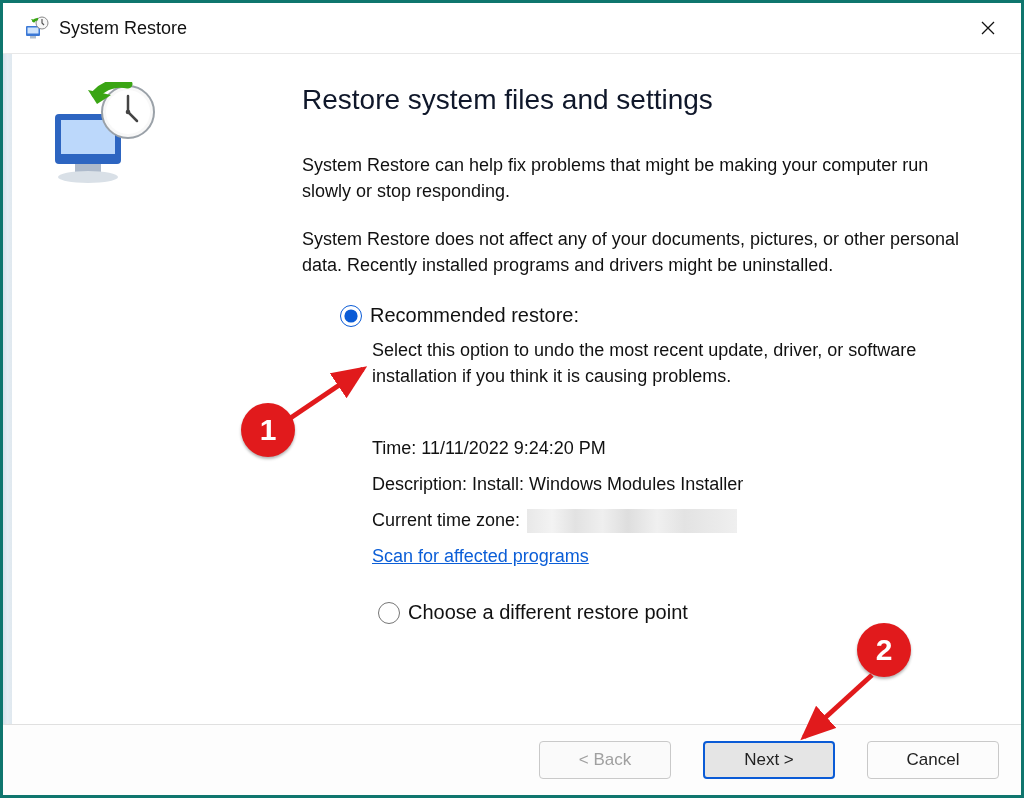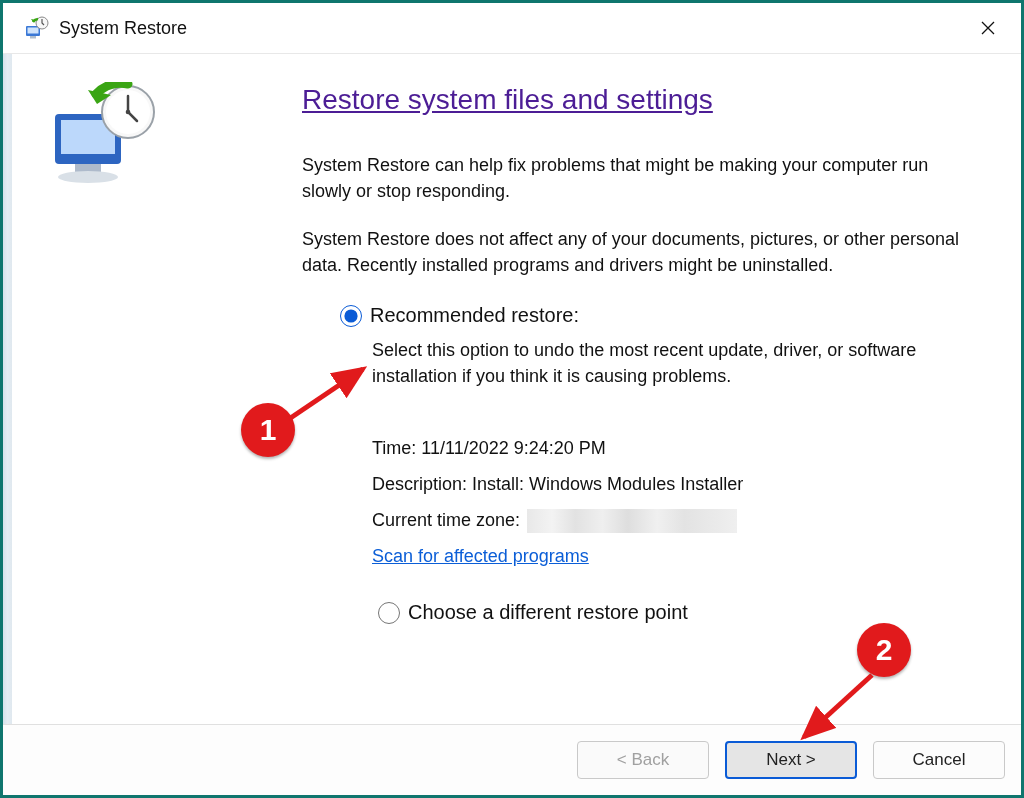--- a/index.html
+++ b/index.html
@@ -77,22 +77,21 @@
     flex: 1;
     padding: 30px 56px 0 0;
     box-sizing: border-box;
     font-size: 18px;
     color: #111;
   }
   .content h1 {
     font-size: 28px;
     font-weight: 400;
     margin: 0 0 36px 0;
-    color: #4c1d95;
-    text-decoration: underline;
+    color: #0f172a;
   }
   .content p {
     margin: 0 0 22px 0;
     line-height: 1.45;
   }
   .radios {
     margin: 26px 0 0 38px;
   }
   .radio-row {
     display: flex;
@@ -143,22 +142,22 @@
     margin: 34px 0 0 38px;
   }
 
   .footer {
     border-top: 1px solid #e0e0e0;
     background: #fdfdfd;
     height: 70px;
     display: flex;
     align-items: center;
     justify-content: flex-end;
-    padding: 0 16px;
-    gap: 16px;
+    padding: 0 22px;
+    gap: 32px;
   }
   .footer button {
     min-width: 132px;
     height: 38px;
     font-size: 17px;
     border: 1px solid #c9c9c9;
     background: #fcfcfc;
     color: #222;
     border-radius: 4px;
     cursor: pointer;

